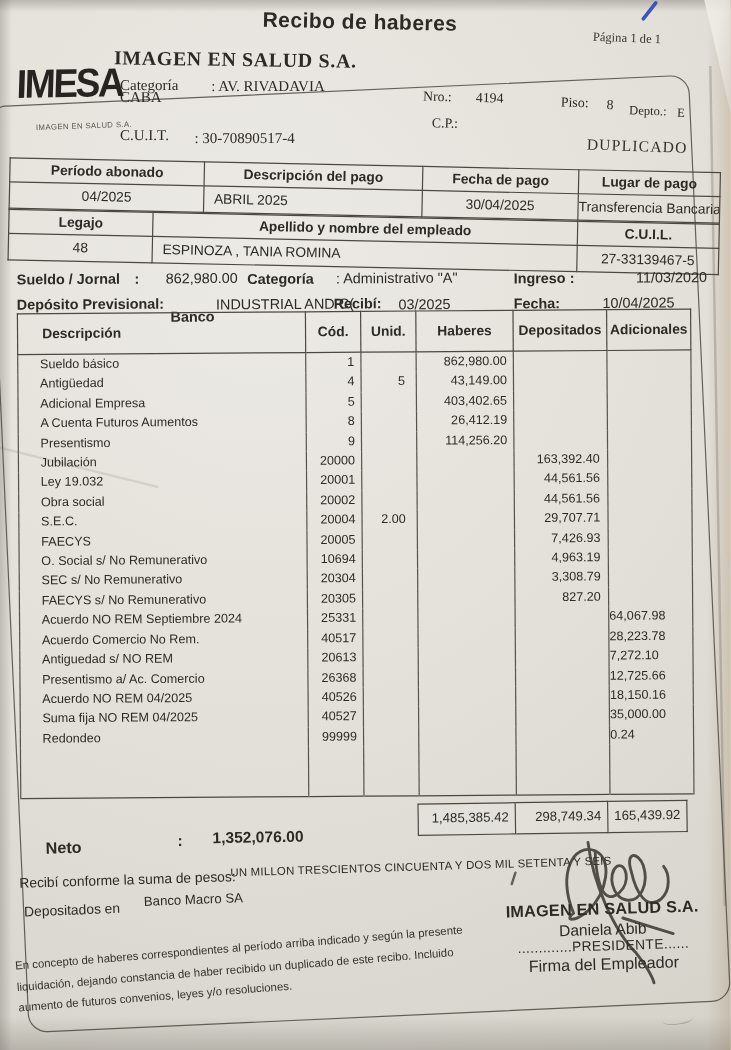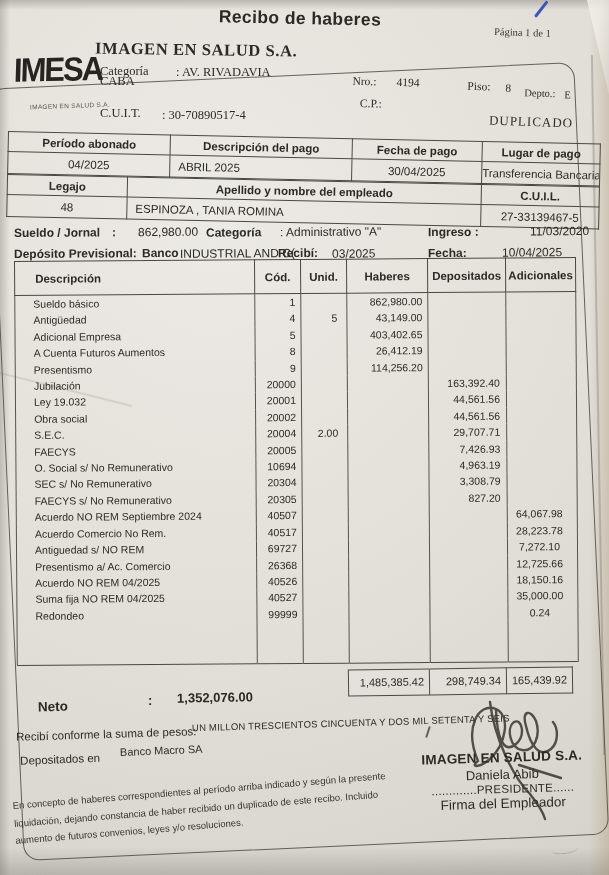--- a/index.html
+++ b/index.html
@@ -77,21 +77,21 @@
   .items{ width:561px; border:1.7px solid #4c4840; }
   .items th{ border:1.7px solid #4c4840; height:34px; font-size:11.5px; text-align:center; }
   .items th.c0{ text-align:left; padding-left:20px; }
   .items td{ border-left:1.4px solid #57534b; border-right:1.4px solid #57534b;
     height:16.4px; line-height:16.4px; font-size:10.5px; white-space:nowrap; overflow:hidden; }
   .items td.c0{ text-align:left; padding-left:18px; }
   .items td.c1{ text-align:right; padding-right:5px; }
   .items td.c2{ text-align:right; padding-right:9px; }
   .items td.c3{ text-align:right; padding-right:5px; }
   .items td.c4{ text-align:right; padding-right:6px; }
-  .items td.c5{ text-align:center; padding-right:6px; }
+  .items td.c5{ text-align:left; padding-right:6px; }
   .items tr.filler td{ height:41px; }
 
   .totals{ left:348px; top:668px; display:flex; transform:rotate(-.8deg); }
   .tcell{ border:1.7px solid #4c4840; border-left:none; height:27px; line-height:24px;
     font-size:11px; text-align:right; padding-right:5px; background:rgba(255,255,255,.12); }
   .tcell:first-child{ border-left:1.7px solid #4c4840; }
   .t1{ width:82px; } .t2{ width:77px; } .t3{ width:66px; }
 
   .neto-label{ left:38px; top:699px; font-size:13.5px; font-weight:bold; transform:rotate(-1.5deg); }
   .neto-colon{ left:148px; top:693px; font-size:13px; font-weight:bold; }
@@ -199,21 +199,21 @@
   <span class="b" style="left:4px;top:0">Sueldo / Jornal</span>
   <span class="b" style="left:102px;top:0">:</span>
   <span style="left:128px;top:0">862,980.00</span>
   <span class="b" style="left:196px;top:1px">Categoría</span>
   <span style="left:270px;top:1px">: Administrativo "A"</span>
   <span class="b" style="left:418px;top:2px">Ingreso :</span>
   <span style="left:520px;top:2px">11/03/2020</span>
 </div>
 <div class="abs infoline infoline2">
   <span class="b" style="left:4px;top:0">Depósito Previsional:</span>
-  <span class="b" style="left:132px;top:0">Banco</span>
+  <span class="b" style="left:132px;top:11px">Banco</span>
   <span style="left:170px;top:1px">INDUSTRIAL AND C(</span>
   <span class="b" style="left:268px;top:1px">Recibí:</span>
   <span style="left:322px;top:2px">03/2025</span>
   <span class="b" style="left:418px;top:2px">Fecha:</span>
   <span style="left:492px;top:2px">10/04/2025</span>
 </div>
 
 <div class="abs items-wrap">
   <table class="items">
     <colgroup>
@@ -334,37 +334,37 @@
         <tr>
           <td class="c0">FAECYS s/ No Remunerativo</td>
           <td class="c1">20305</td>
           <td class="c2"></td>
           <td class="c3"></td>
           <td class="c4">827.20</td>
           <td class="c5"></td>
         </tr>
         <tr>
           <td class="c0">Acuerdo NO REM Septiembre 2024</td>
-          <td class="c1">40507</td>
+          <td class="c1">25331</td>
           <td class="c2"></td>
           <td class="c3"></td>
           <td class="c4"></td>
           <td class="c5">64,067.98</td>
         </tr>
         <tr>
           <td class="c0">Acuerdo Comercio No Rem.</td>
           <td class="c1">40517</td>
           <td class="c2"></td>
           <td class="c3"></td>
           <td class="c4"></td>
           <td class="c5">28,223.78</td>
         </tr>
         <tr>
           <td class="c0">Antiguedad s/ NO REM</td>
-          <td class="c1">69727</td>
+          <td class="c1">20613</td>
           <td class="c2"></td>
           <td class="c3"></td>
           <td class="c4"></td>
           <td class="c5">7,272.10</td>
         </tr>
         <tr>
           <td class="c0">Presentismo a/ Ac. Comercio</td>
           <td class="c1">26368</td>
           <td class="c2"></td>
           <td class="c3"></td>

